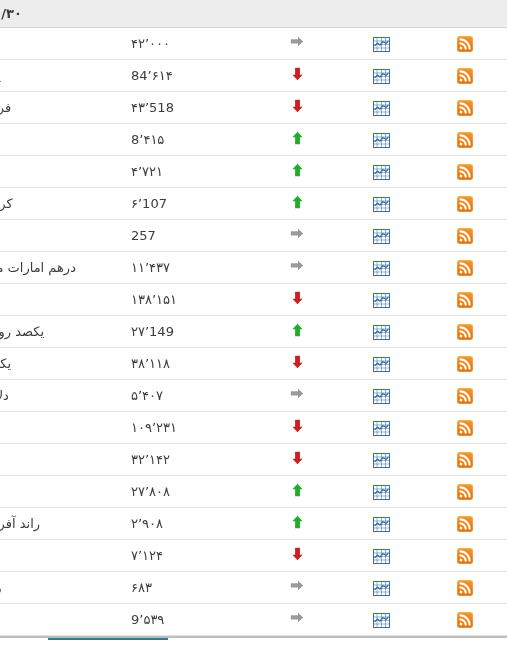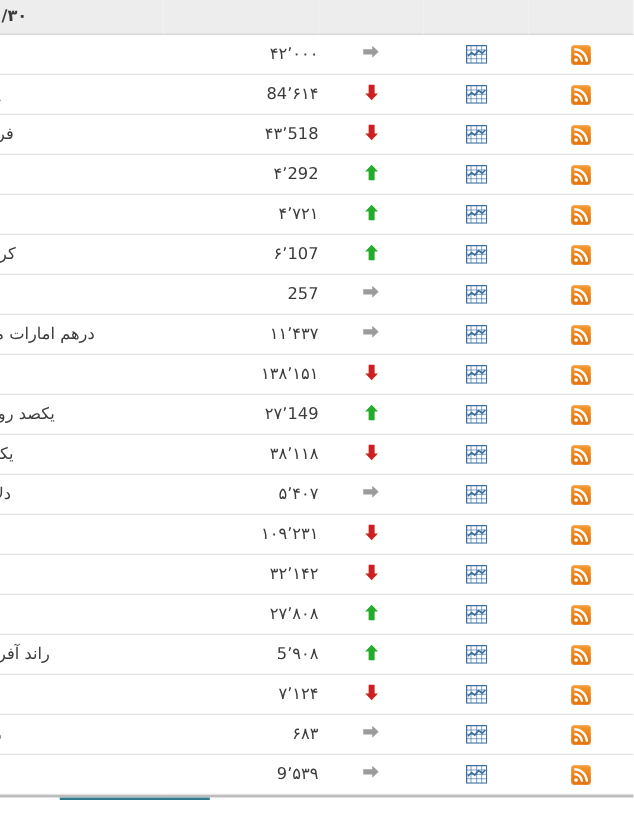--- a/index.html
+++ b/index.html
@@ -57,21 +57,21 @@
   }
   td.c-name {
     width: 170px;
     text-align: left;
     padding-left: 10px;
     direction: rtl;
     font-size: 13px;
   }
   td.c-value {
     width: 120px;
-    text-align: right;
+    text-align: left;
     direction: ltr;
     font-size: 13px;
     color: #3c3c3c;
     padding-right: 14px;
   }
   td.c-arrow {
     width: 36px;
     text-align: center;
   }
   td.c-chart {
@@ -228,21 +228,21 @@
               <line x1="0.5" y1="7.5" x2="16.5" y2="7.5" stroke="#3a6ea5" stroke-width="0.7" opacity="0.75"></line>
               <line x1="0.5" y1="11" x2="16.5" y2="11" stroke="#3a6ea5" stroke-width="0.7" opacity="0.75"></line>
               <line x1="4" y1="0.5" x2="4" y2="14.5" stroke="#3a6ea5" stroke-width="0.7" opacity="0.75"></line>
               <line x1="8.5" y1="0.5" x2="8.5" y2="14.5" stroke="#3a6ea5" stroke-width="0.7" opacity="0.75"></line>
               <line x1="12.5" y1="0.5" x2="12.5" y2="14.5" stroke="#3a6ea5" stroke-width="0.7" opacity="0.75"></line>
               <polyline points="1.5,9 4.5,6 7,8 10,4.5 13,6.5 15.5,4" fill="none" stroke="#3a6ea5" stroke-width="1.3"></polyline>
             </svg></span></td>
         <td class="c-arrow"><span class="arrow"><svg width="13" height="14" viewBox="0 0 13 14">
               <path d="M6.5 0.8 L11.6 6.2 L8.9 6.2 L8.9 13.2 L4.1 13.2 L4.1 6.2 L1.4 6.2 Z" fill="#22ac2a"></path>
             </svg></span></td>
-        <td class="c-value">۴٬292</td>
+        <td class="c-value">8٬۴۱۵</td>
         <td class="c-name">کرون سوئد</td>
       </tr>
       <tr>
         <td class="c-rss"><span class="rss-ico"><svg width="12" height="12" viewBox="0 0 12 12">
               <circle cx="2" cy="10" r="1.5" fill="#ffffff"></circle>
               <path d="M0.6 6.2a5.2 5.2 0 0 1 5.2 5.2h2.0A7.2 7.2 0 0 0 0.6 4.2z" fill="#ffffff"></path>
               <path d="M0.6 2.3a9.1 9.1 0 0 1 9.1 9.1h2.0A11.1 11.1 0 0 0 0.6 0.3z" fill="#ffffff"></path>
             </svg></span></td>
         <td class="c-chart"><span class="chart-ico"><svg width="17" height="15" viewBox="0 0 17 15">
               <rect x="0.5" y="0.5" width="16" height="14" fill="#ffffff" stroke="#3a6ea5" stroke-width="1"></rect>
@@ -492,21 +492,21 @@
               <line x1="0.5" y1="7.5" x2="16.5" y2="7.5" stroke="#3a6ea5" stroke-width="0.7" opacity="0.75"></line>
               <line x1="0.5" y1="11" x2="16.5" y2="11" stroke="#3a6ea5" stroke-width="0.7" opacity="0.75"></line>
               <line x1="4" y1="0.5" x2="4" y2="14.5" stroke="#3a6ea5" stroke-width="0.7" opacity="0.75"></line>
               <line x1="8.5" y1="0.5" x2="8.5" y2="14.5" stroke="#3a6ea5" stroke-width="0.7" opacity="0.75"></line>
               <line x1="12.5" y1="0.5" x2="12.5" y2="14.5" stroke="#3a6ea5" stroke-width="0.7" opacity="0.75"></line>
               <polyline points="1.5,9 4.5,6 7,8 10,4.5 13,6.5 15.5,4" fill="none" stroke="#3a6ea5" stroke-width="1.3"></polyline>
             </svg></span></td>
         <td class="c-arrow"><span class="arrow"><svg width="13" height="14" viewBox="0 0 13 14">
               <path d="M6.5 0.8 L11.6 6.2 L8.9 6.2 L8.9 13.2 L4.1 13.2 L4.1 6.2 L1.4 6.2 Z" fill="#22ac2a"></path>
             </svg></span></td>
-        <td class="c-value">5٬۹۰۸</td>
+        <td class="c-value">۲٬۹۰۸</td>
         <td class="c-name">راند آفریقای جنوبی</td>
       </tr>
       <tr>
         <td class="c-rss"><span class="rss-ico"><svg width="12" height="12" viewBox="0 0 12 12">
               <circle cx="2" cy="10" r="1.5" fill="#ffffff"></circle>
               <path d="M0.6 6.2a5.2 5.2 0 0 1 5.2 5.2h2.0A7.2 7.2 0 0 0 0.6 4.2z" fill="#ffffff"></path>
               <path d="M0.6 2.3a9.1 9.1 0 0 1 9.1 9.1h2.0A11.1 11.1 0 0 0 0.6 0.3z" fill="#ffffff"></path>
             </svg></span></td>
         <td class="c-chart"><span class="chart-ico"><svg width="17" height="15" viewBox="0 0 17 15">
               <rect x="0.5" y="0.5" width="16" height="14" fill="#ffffff" stroke="#3a6ea5" stroke-width="1"></rect>

